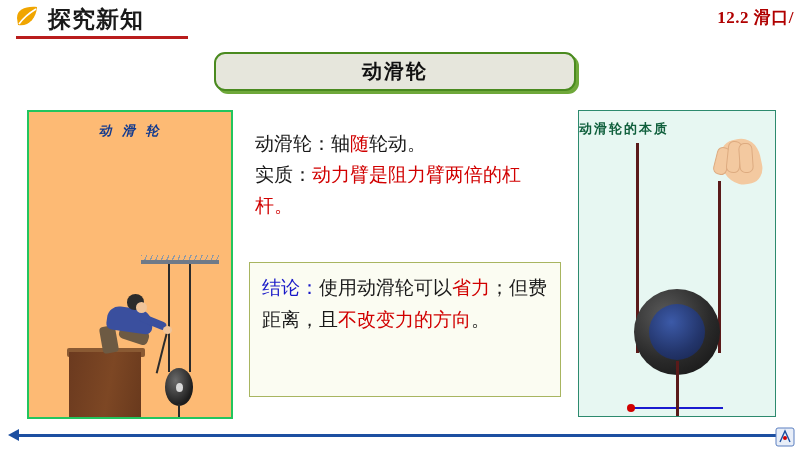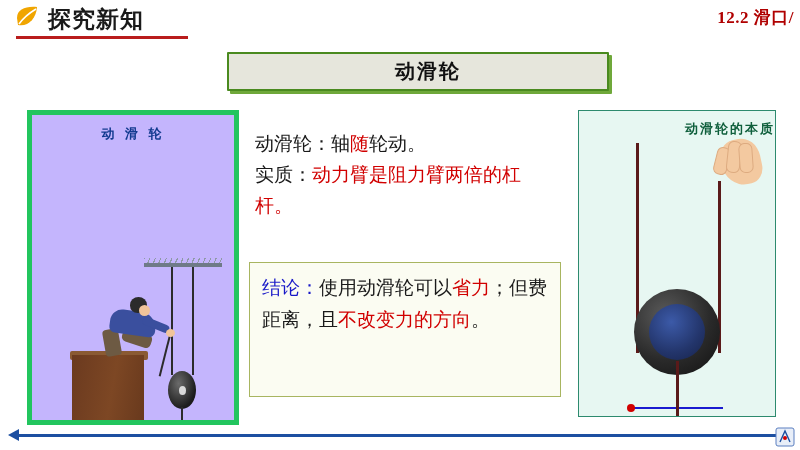--- a/index.html
+++ b/index.html
@@ -72,51 +72,51 @@
     font-weight: bold;
   }
   .hr-brand .rainbow-1 { color: #d40000; }
   .hr-brand .rainbow-2 { color: #e08000; }
   .hr-brand .rainbow-3 { color: #2f8f2f; }
   .hr-brand .rainbow-4 { color: #1a1a1a; }
 
   
   .banner {
     position: absolute;
-    left: 227px;
+    left: 214px;
     top: 52px;
     width: 358px;
     height: 35px;
     background: #e6e6dc;
     border: 2px solid #4a8a1f;
-    border-radius: 1px;
+    border-radius: 11px;
     box-shadow: 3px 3px 0 #6fa83a;
     display: flex;
     align-items: center;
     justify-content: center;
-    padding-left: 20px;
   }
   .banner-text {
     font-size: 20px;
     font-weight: bold;
     color: #111111;
     font-family: "DejaVu Sans", sans-serif;
     letter-spacing: 2px;
   }
 
   
   .left-card {
     position: absolute;
     left: 27px;
     top: 110px;
     width: 202px;
     height: 305px;
-    background: #c4b5fd;
-    border: 5px solid #22c55e;
+    background: #fdba74;
+    border: 2px solid #22c55e;
     overflow: hidden;
+    font-style: italic;
   }
   .left-card-title {
     position: absolute;
     left: 0;
     right: 0;
     top: 10px;
     text-align: center;
     font-size: 13px;
     font-weight: bold;
     color: #123a8f;
@@ -296,23 +296,23 @@
     top: 110px;
     width: 196px;
     height: 305px;
     background: #e7f7f2;
     border: 1px solid #2d8a6e;
     overflow: hidden;
   }
   .right-card-title {
     position: absolute;
     left: 0;
-    right: 0;
+    right: 8px;
     top: 9px;
-    text-align: right;
+    text-align: left;
     font-size: 13px;
     font-weight: bold;
     color: #0f5f3c;
     letter-spacing: 2px;
     font-family: "DejaVu Sans", sans-serif;
   }
   .r-rope {
     position: absolute;
     background: #5a1a1a;
     width: 3px;

